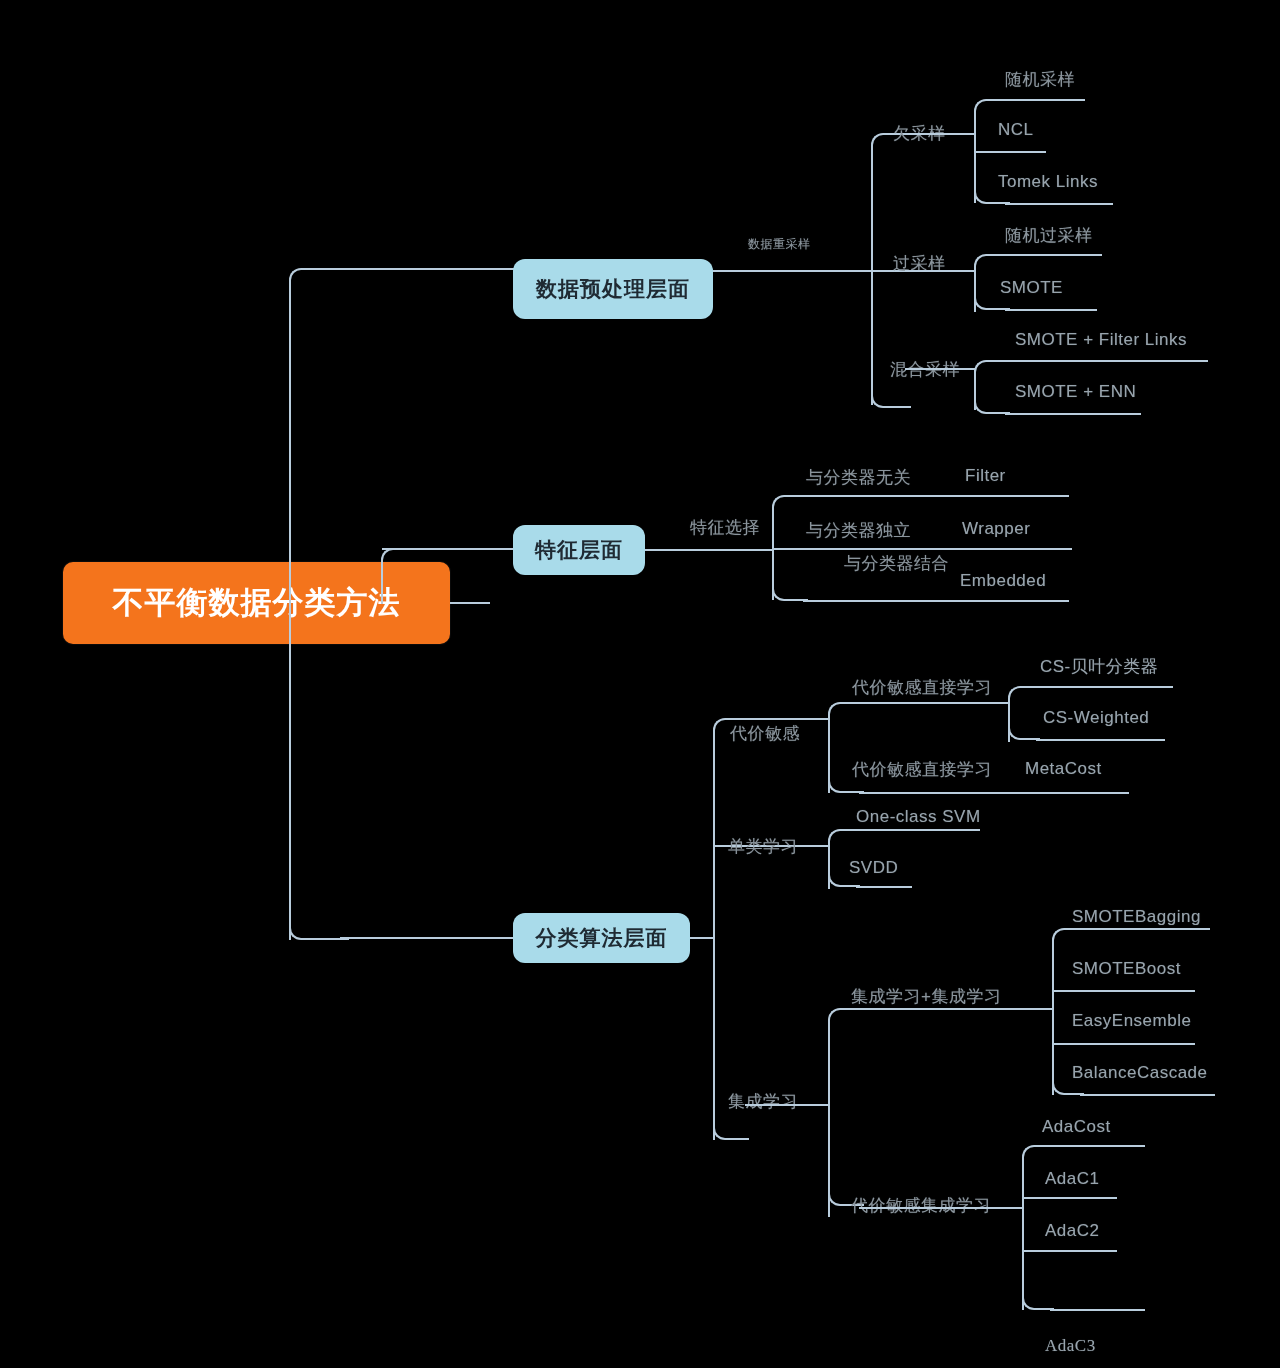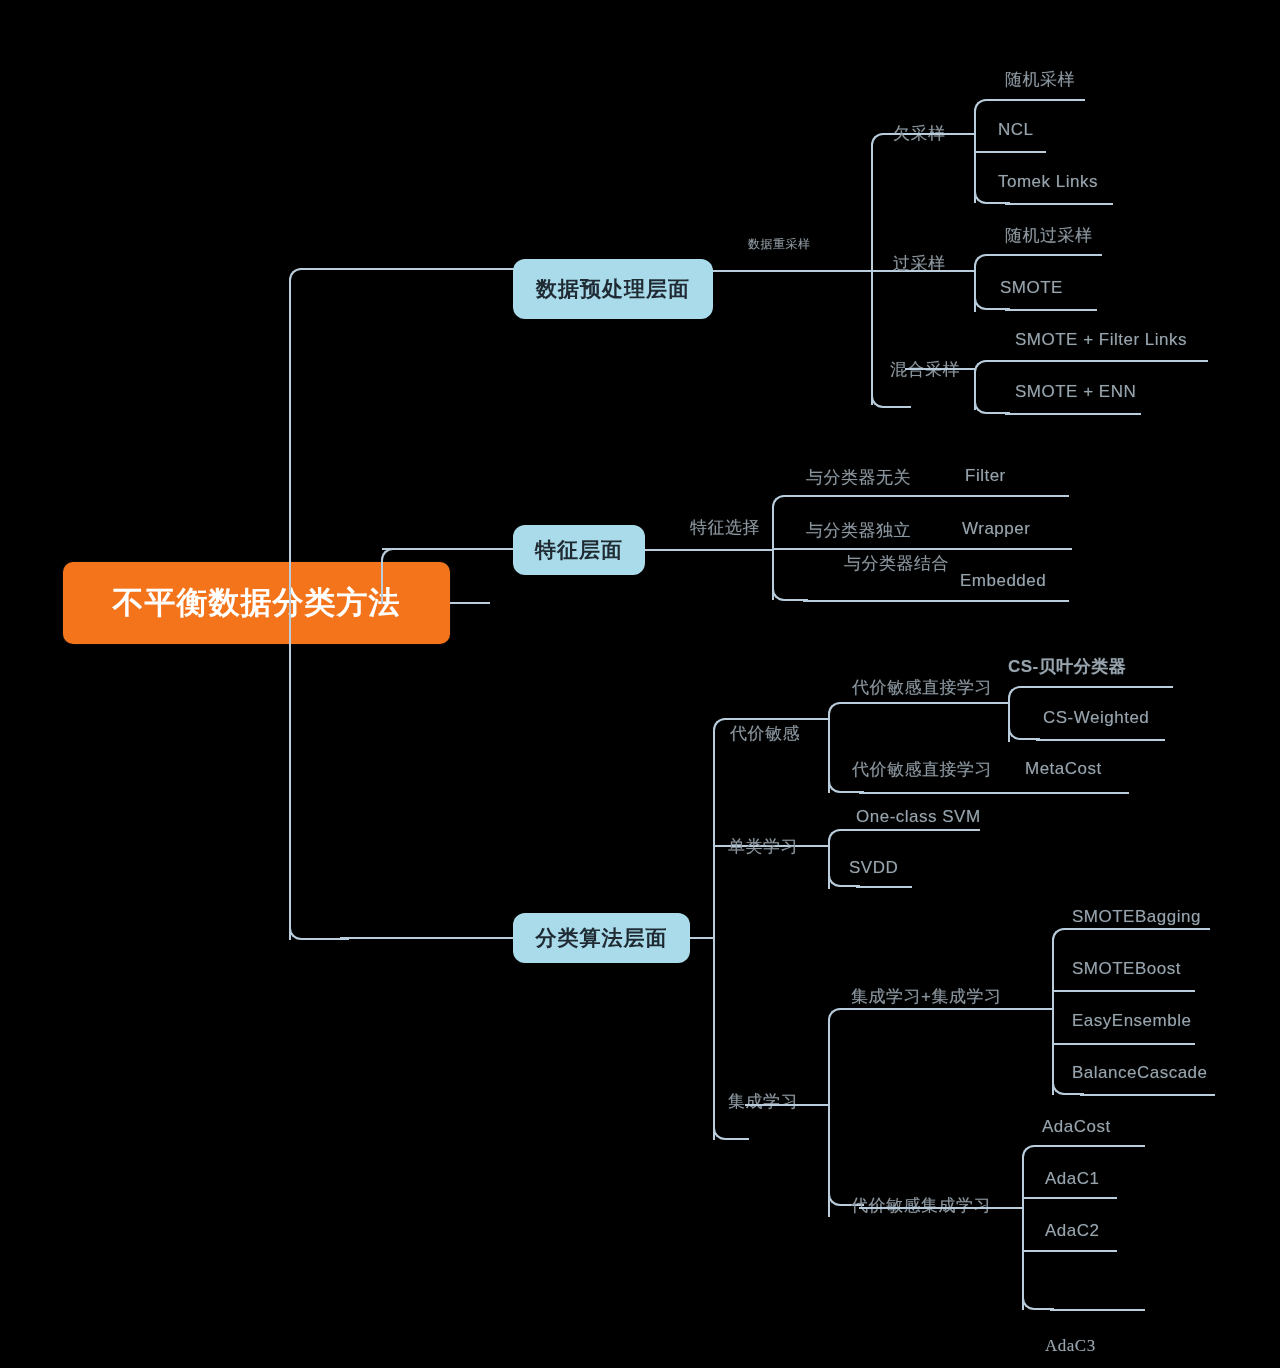--- a/index.html
+++ b/index.html
@@ -152,21 +152,21 @@
   <div class="ln lnv" style="left:828px; top:718px; width:2px; height:75px;"></div>
   <div class="elb elb-bl" style="left:828px; top:757px; width:36px; height:36px; border-right:none; border-top:none;"></div>
 
   <div class="lbl cn" style="left:852px; top:676px;">代价敏感直接学习</div>
   <div class="ln lnh" style="left:859px; top:702px; width:150px; height:2px;"></div>
   <div class="elb elb-tl" style="left:1008px; top:686px; width:32px; height:32px; border-right:none; border-bottom:none;"></div>
   <div class="ln lnv" style="left:1008px; top:700px; width:2px; height:42px;"></div>
   <div class="elb elb-bl" style="left:1008px; top:708px; width:32px; height:32px; border-right:none; border-top:none;"></div>
   <div class="ln lnh" style="left:1036px; top:686px; width:137px; height:2px;"></div>
   <div class="ln lnh" style="left:1036px; top:739px; width:129px; height:2px;"></div>
-  <div class="lbl en" style="left:1008px; top:655px;font-weight:bold;">CS-贝叶分类器</div>
+  <div class="lbl en" style="left:1040px; top:655px;">CS-贝叶分类器</div>
   <div class="lbl en" style="left:1043px; top:708px;">CS-Weighted</div>
 
   <div class="lbl cn" style="left:852px; top:758px;">代价敏感直接学习</div>
   <div class="ln lnh" style="left:859px; top:792px; width:270px; height:2px;"></div>
   <div class="lbl en" style="left:1025px; top:759px;">MetaCost</div>
 
   <div class="lbl cn" style="left:728px; top:835px;">单类学习</div>
   <div class="elb elb-tl" style="left:828px; top:829px; width:32px; height:32px; border-right:none; border-bottom:none;"></div>
   <div class="ln lnv" style="left:828px; top:845px; width:2px; height:44px;"></div>
   <div class="elb elb-bl" style="left:828px; top:855px; width:32px; height:32px; border-right:none; border-top:none;"></div>

